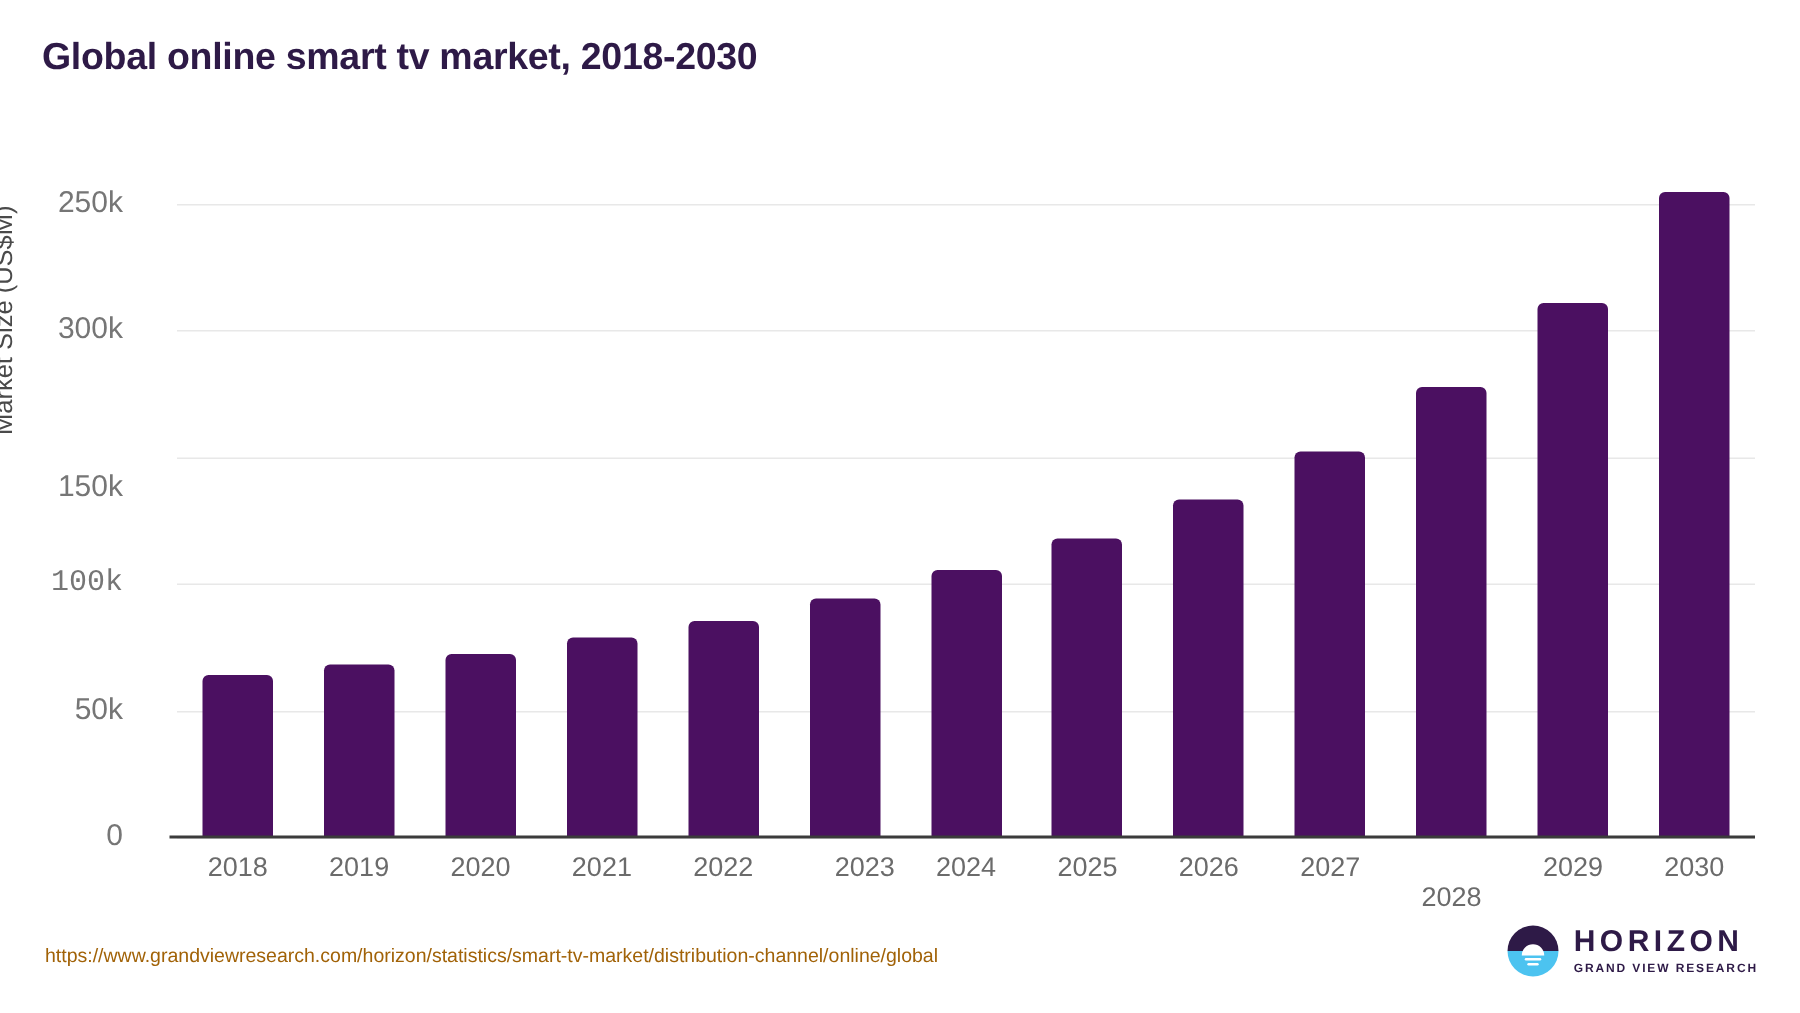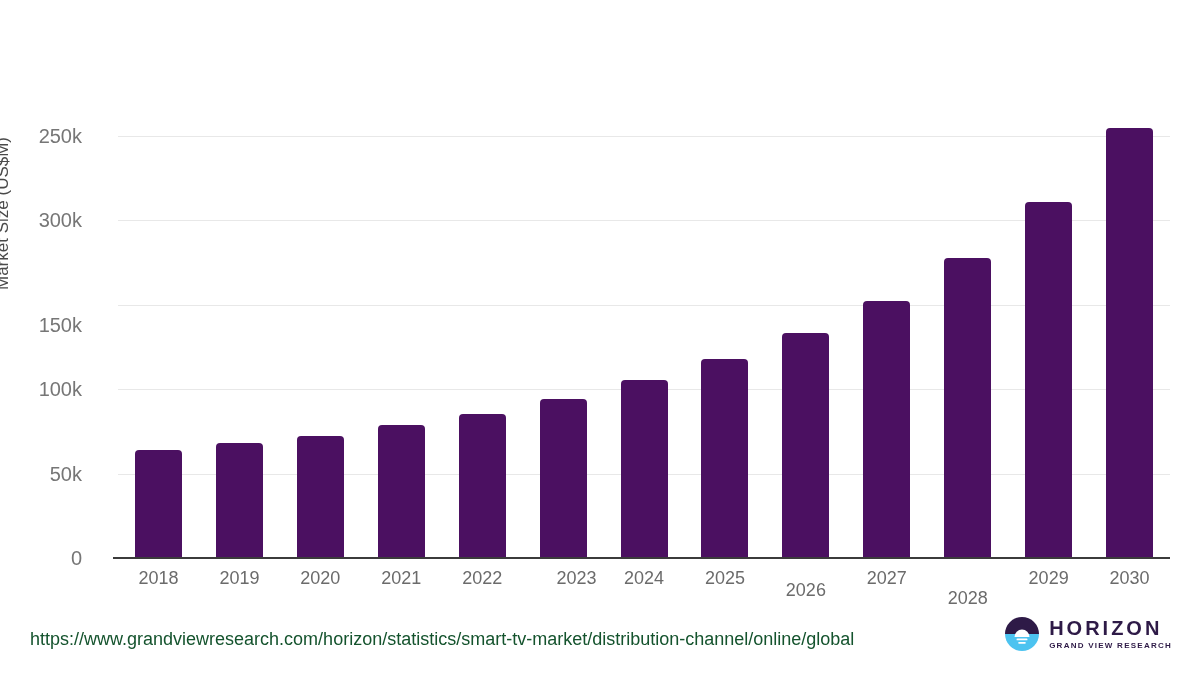--- a/index.html
+++ b/index.html
@@ -120,22 +120,22 @@
     text-align: center;
     font-size: 18px;
     color: #6b6b6b;
   }
 
   
   #source-url {
     position: absolute;
     left: 30px;
     top: 629px;
-    font-size: 18px;
-    color: #14532d;
+    font-size: 13px;
+    color: #a16207;
     white-space: nowrap;
   }
   #logo {
     position: absolute;
     right: 28px;
     top: 616px;
     display: flex;
     align-items: center;
     gap: 9px;
   }
@@ -153,30 +153,31 @@
     font-weight: bold;
     letter-spacing: 1.25px;
     color: #2e1a47;
   }
 </style>
 </head>
 <body>
 
 <div id="page">
 
+  <div id="chart-title">Global online smart tv market, 2018-2030</div>
 
   <div id="y-axis-title">Market Size (US$M)</div>
 
   <div id="plot-area">
       <div class="gridline" style="top: 443px;"></div>
       <div class="y-tick-label" style="top: 443px;">0</div>
       <div class="gridline" style="top: 358.619px;"></div>
       <div class="y-tick-label" style="top: 358.619px;">50k</div>
       <div class="gridline" style="top: 274.238px;"></div>
-      <div class="y-tick-label" style="top: 274.238px;">100k</div>
+      <div class="y-tick-label" style="top: 274.238px; font-family: Liberation Mono, monospace;">100k</div>
       <div class="gridline" style="top: 189.857px;"></div>
       <div class="y-tick-label" style="top: 189.857px; margin-top: 20px;">150k</div>
       <div class="gridline" style="top: 105.476px;"></div>
       <div class="y-tick-label" style="top: 105.476px;">300k</div>
       <div class="gridline" style="top: 21.0952px;"></div>
       <div class="y-tick-label" style="top: 21.0952px;">250k</div>
     </div>
 
   <div id="bars">
       <div class="bar-slot" style="left: 0px;">
@@ -224,21 +225,21 @@
 
   <div id="x-labels">
       <div class="x-tick-label" style="left: 0px;">2018</div>
       <div class="x-tick-label" style="left: 80.9231px;">2019</div>
       <div class="x-tick-label" style="left: 161.846px;">2020</div>
       <div class="x-tick-label" style="left: 242.769px;">2021</div>
       <div class="x-tick-label" style="left: 323.692px;">2022</div>
       <div class="x-tick-label" style="left: 418px;">2023</div>
       <div class="x-tick-label" style="left: 485.538px;">2024</div>
       <div class="x-tick-label" style="left: 566.462px;">2025</div>
-      <div class="x-tick-label" style="left: 647.385px; margin-top: 12px;">2026</div>
+      <div class="x-tick-label" style="left: 647.385px;">2026</div>
       <div class="x-tick-label" style="left: 728.308px;">2027</div>
       <div class="x-tick-label" style="left: 809.231px; margin-top: 20px;">2028</div>
       <div class="x-tick-label" style="left: 890.154px;">2029</div>
       <div class="x-tick-label" style="left: 971.077px;">2030</div>
     </div>
 
   <div id="source-url">https://www.grandviewresearch.com/horizon/statistics/smart-tv-market/distribution-channel/online/global</div>
 
   <div id="logo">
     <svg id="logo-mark" viewBox="0 0 36 36">

